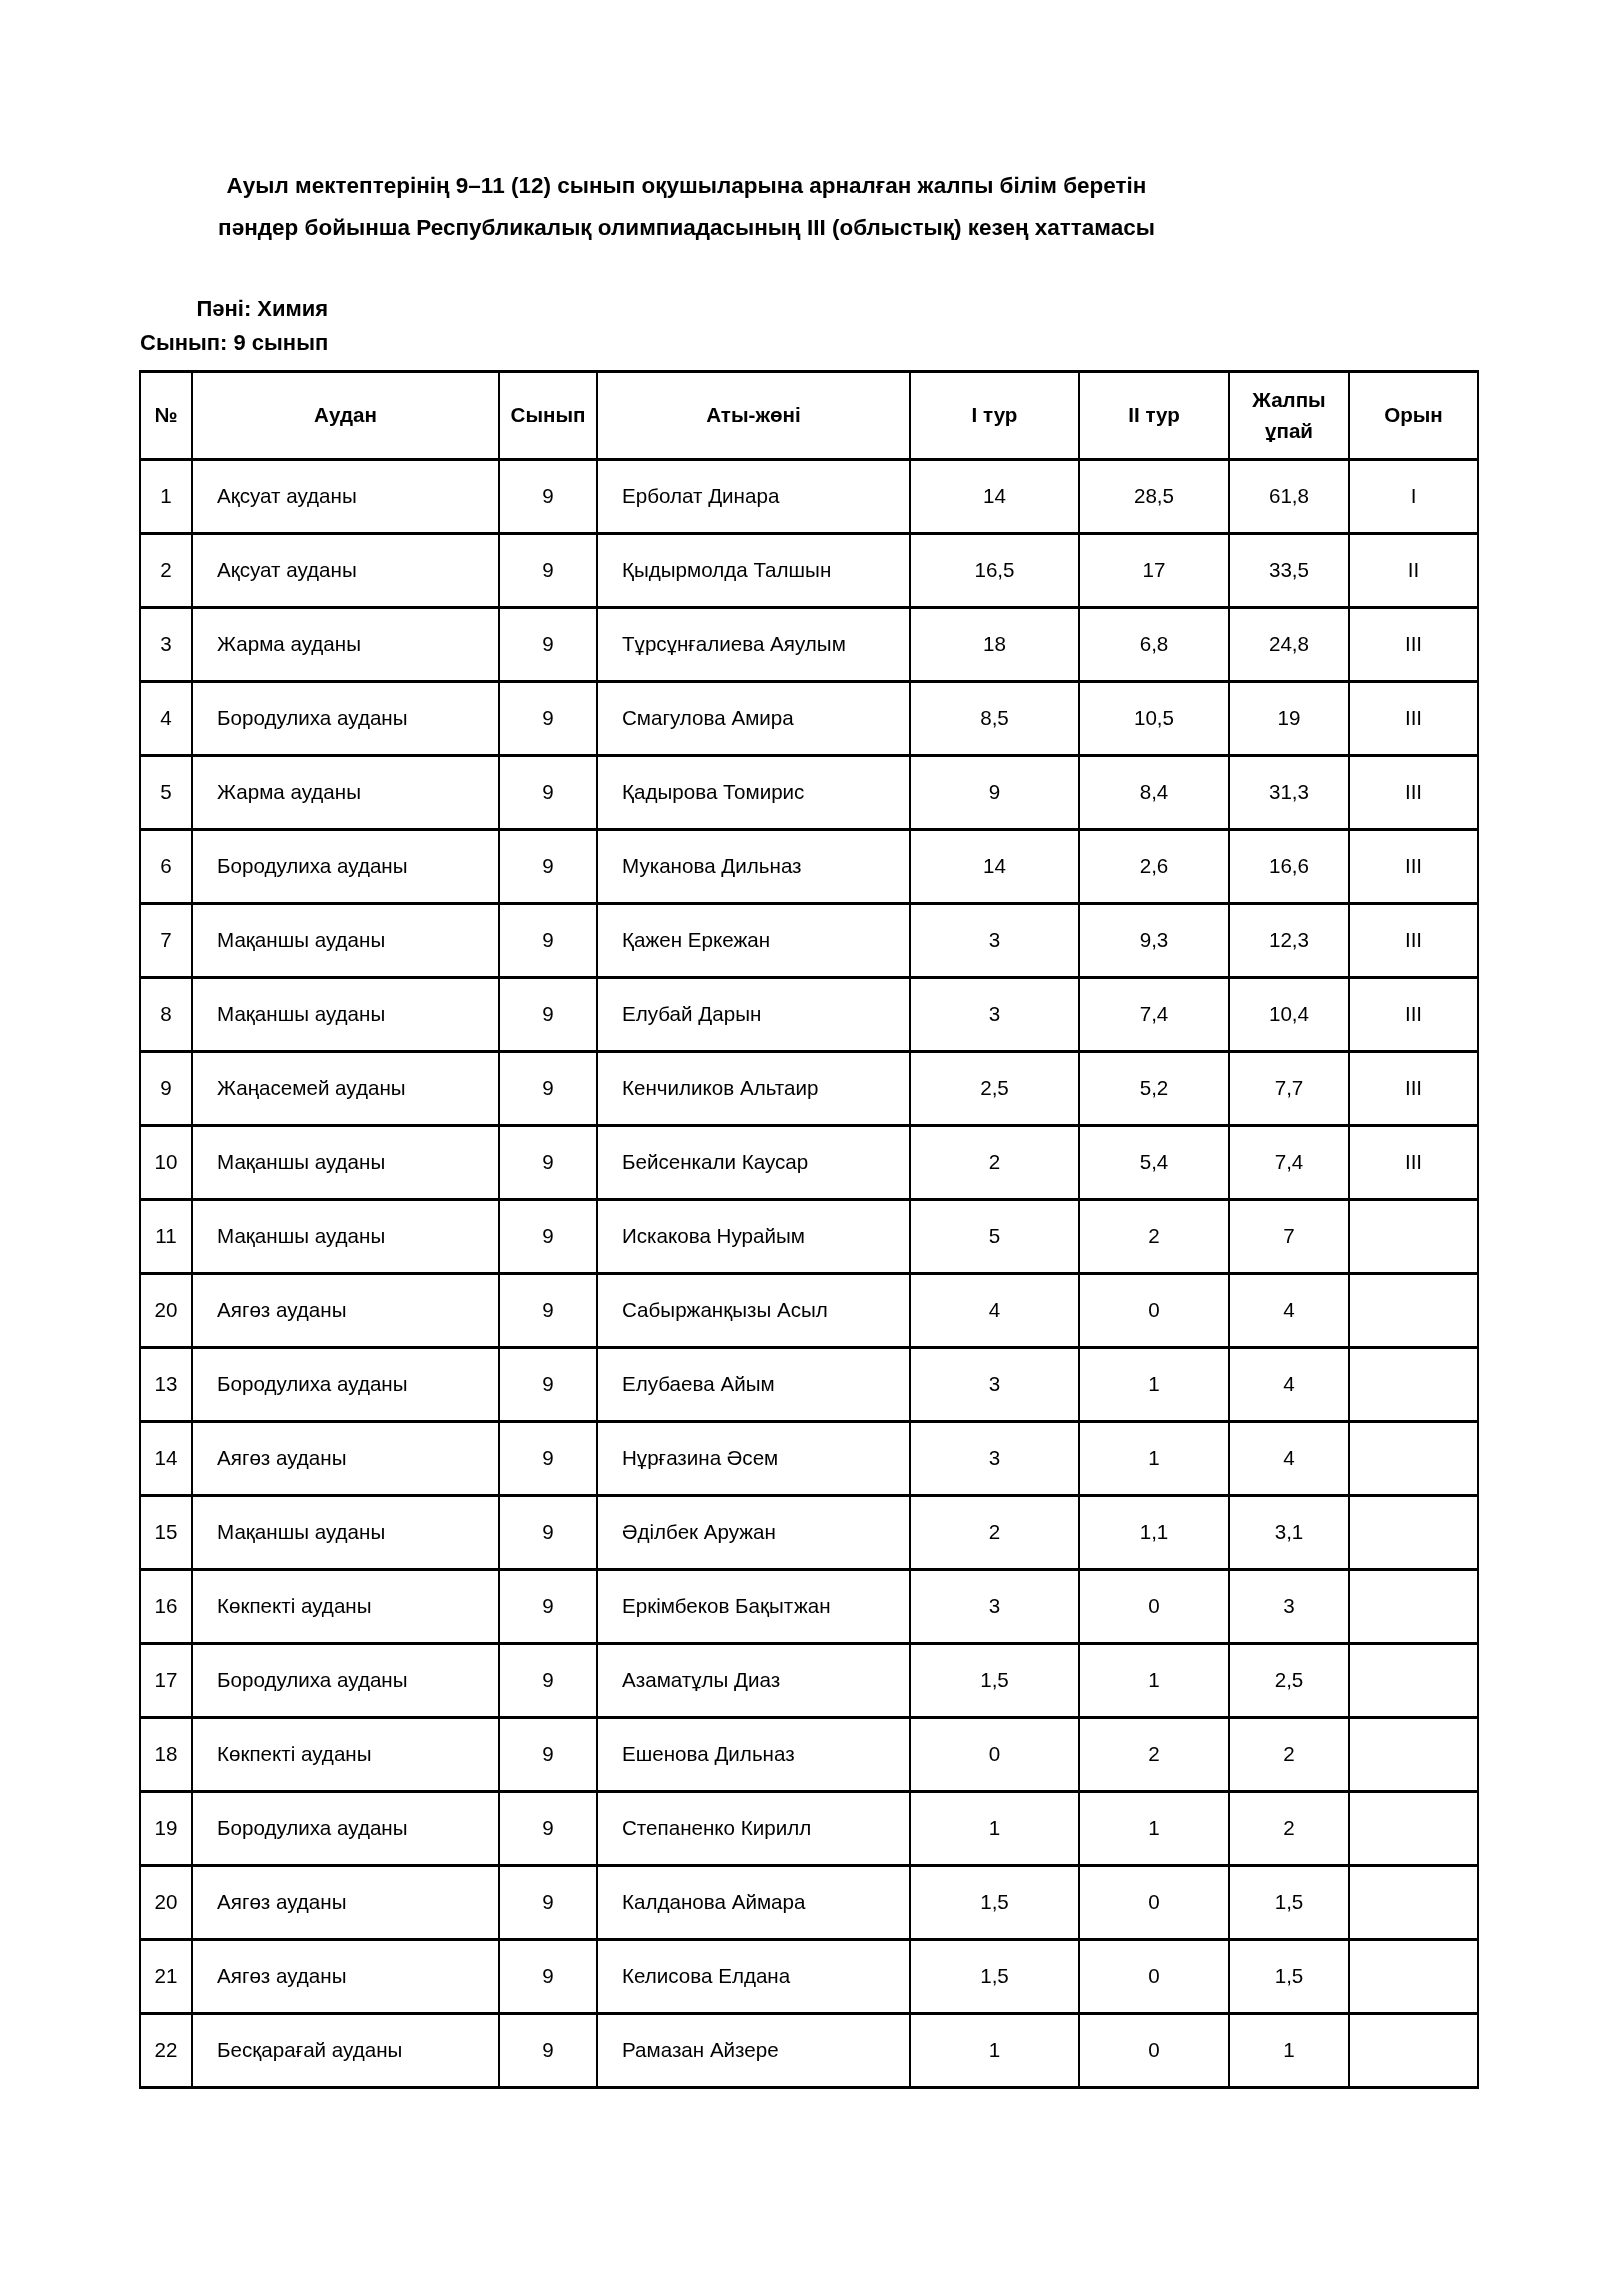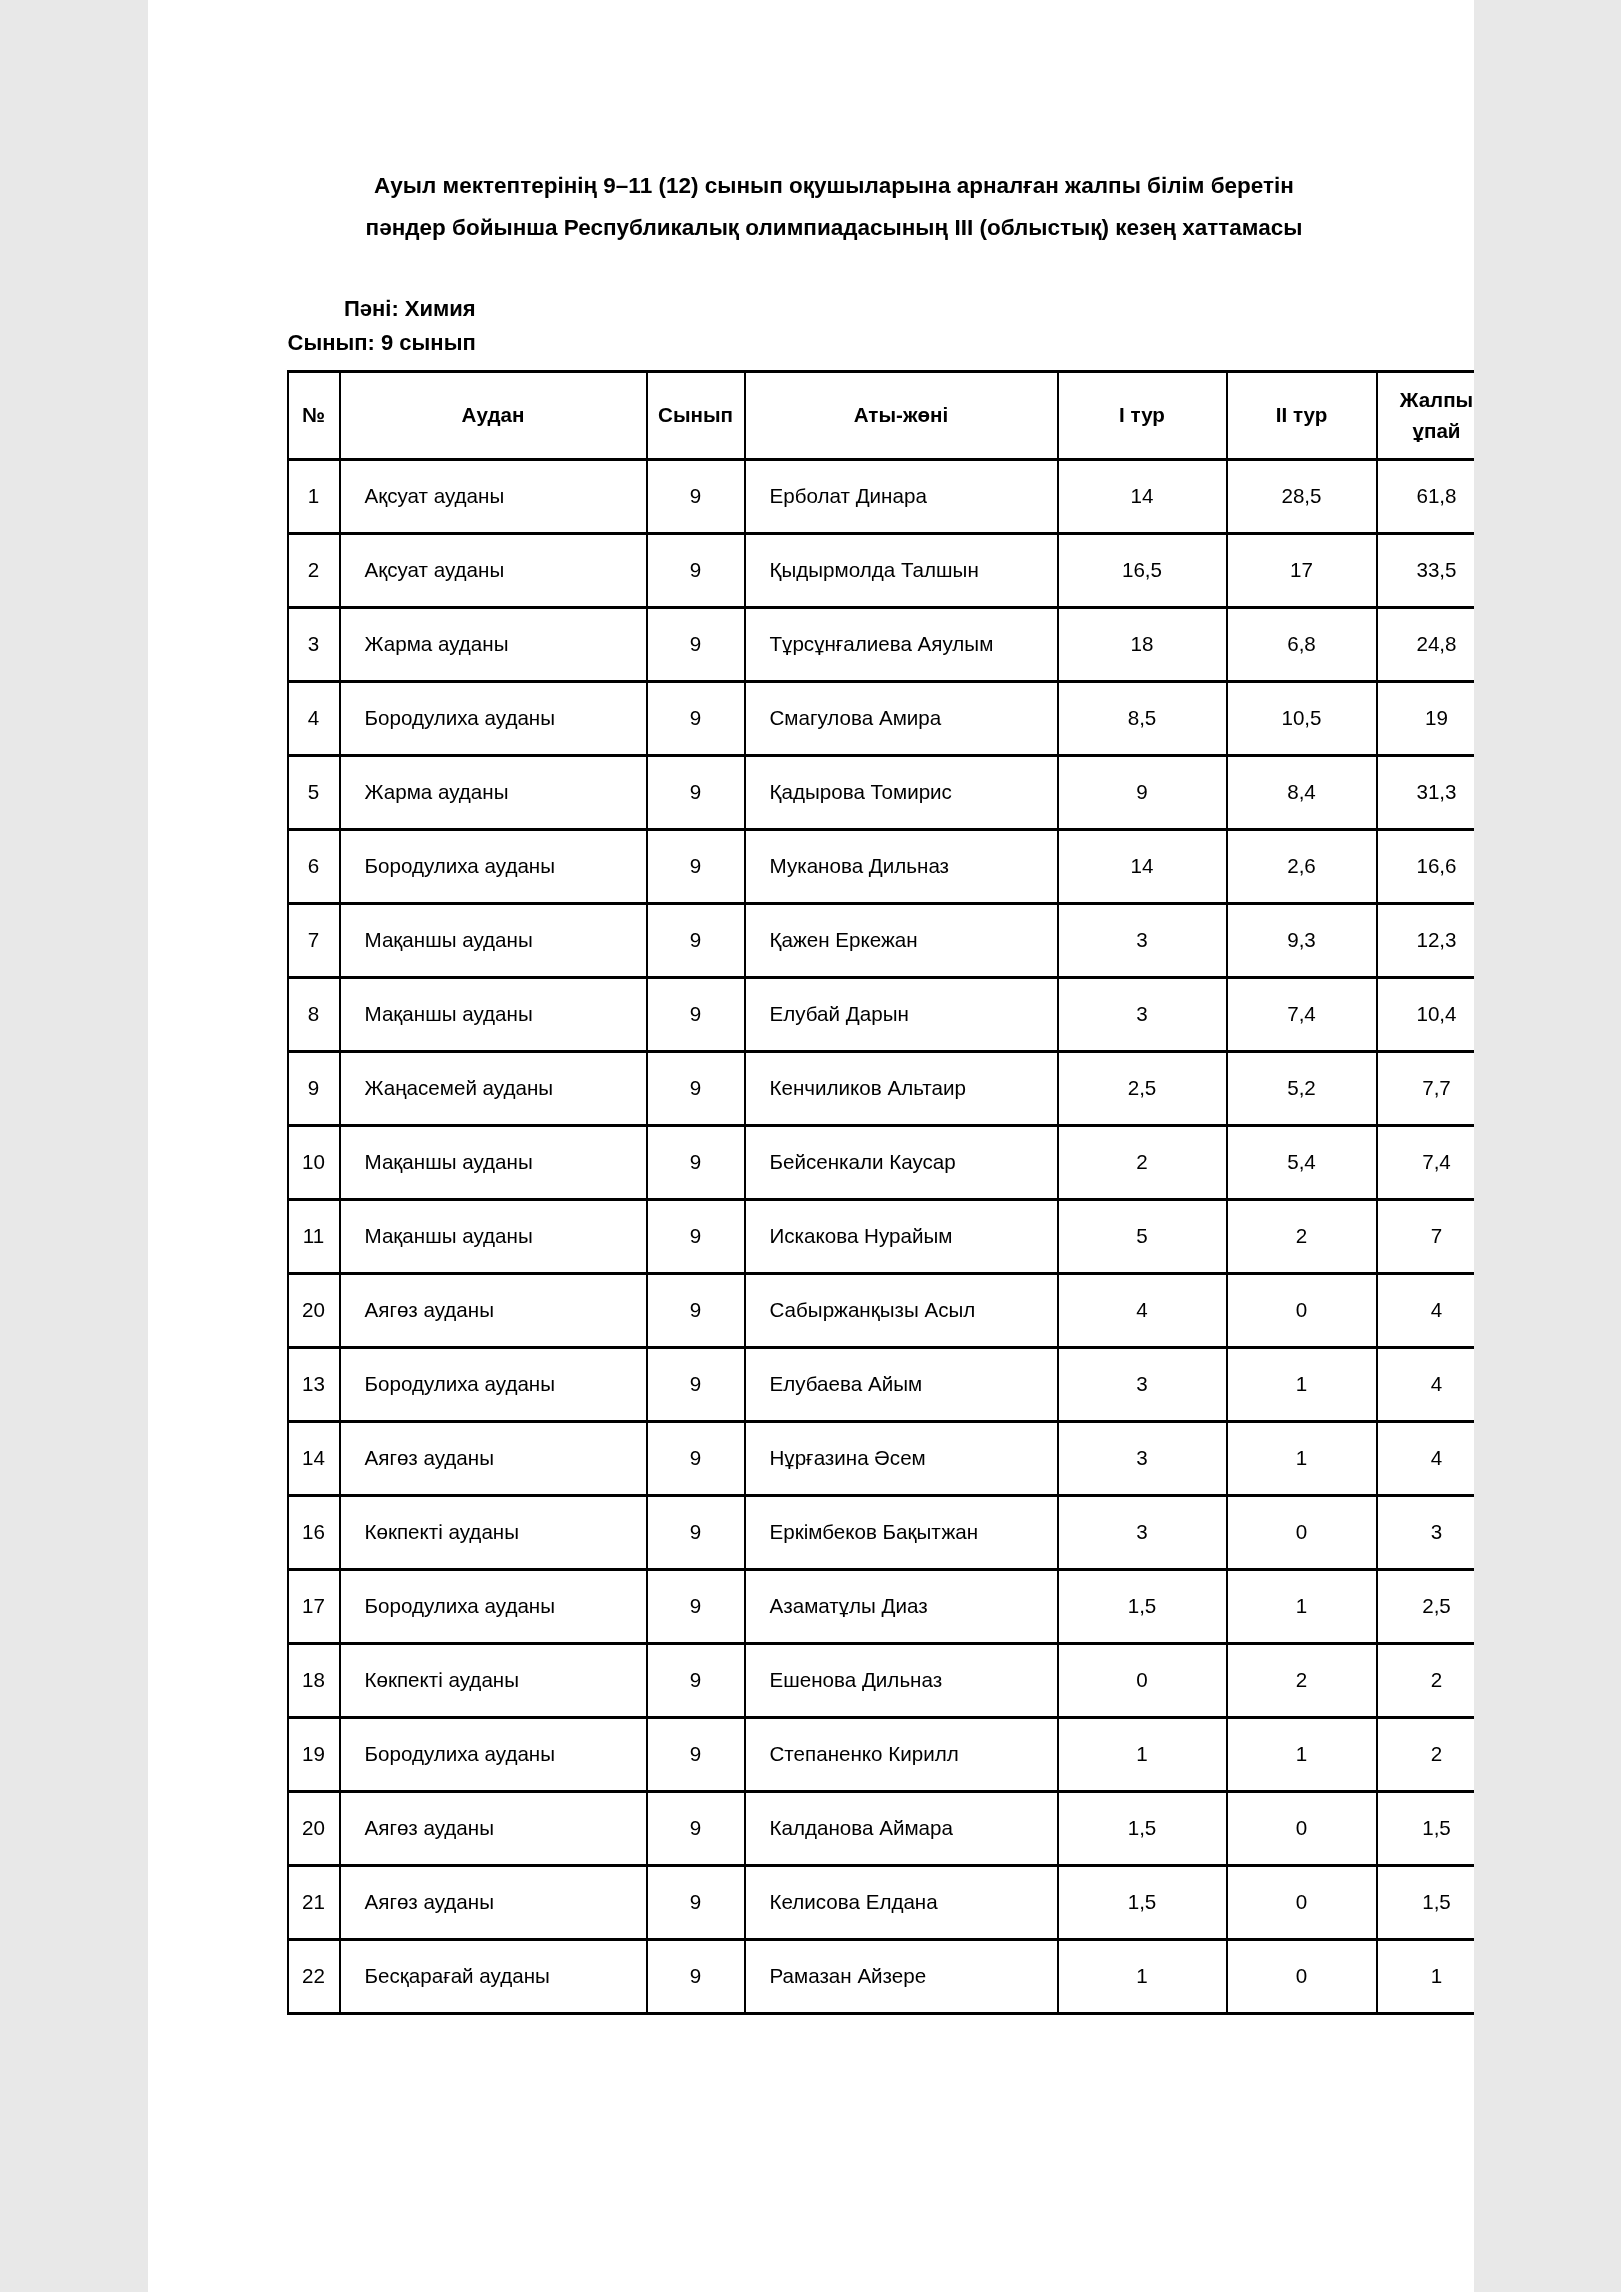--- a/index.html
+++ b/index.html
@@ -1,19 +1,19 @@
 <!DOCTYPE html>
 <html><head>
 <meta charset="utf-8">
 <style>
   * { margin: 0; padding: 0; box-sizing: border-box; }
   html, body { background: #e8e8e8; }
   .page {
     position: relative;
-    width: 1326px;
+    width: 1621px;
     height: 2293px;
     background: #ffffff;
     font-family: "Liberation Sans", sans-serif;
     color: #000000;
     margin: 0 auto;
     overflow: hidden;
     text-decoration: underline;
   }
   .doc-title {
     position: absolute;
@@ -242,20 +242,30 @@
       <td class="col-center">14</td>
       <td class="col-left">Аягөз ауданы</td>
       <td class="col-center">9</td>
       <td class="col-left">Нұрғазина Әсем</td>
       <td class="col-center">3</td>
       <td class="col-center">1</td>
       <td class="col-center">4</td>
       <td class="col-center"></td>
     </tr>
         <tr>
+      <td class="col-center">15</td>
+      <td class="col-left">Мақаншы ауданы</td>
+      <td class="col-center">9</td>
+      <td class="col-left">Әділбек Аружан</td>
+      <td class="col-center">2</td>
+      <td class="col-center">1,1</td>
+      <td class="col-center">3,1</td>
+      <td class="col-center"></td>
+    </tr>
+        <tr>
       <td class="col-center">16</td>
       <td class="col-left">Көкпекті ауданы</td>
       <td class="col-center">9</td>
       <td class="col-left">Еркімбеков Бақытжан</td>
       <td class="col-center">3</td>
       <td class="col-center">0</td>
       <td class="col-center">3</td>
       <td class="col-center"></td>
     </tr>
         <tr>

